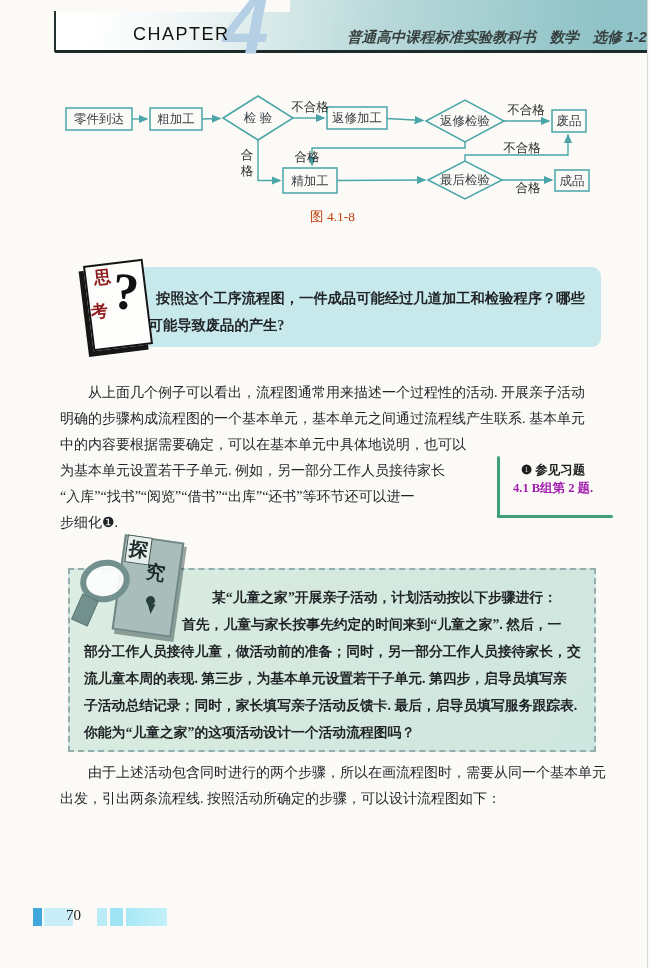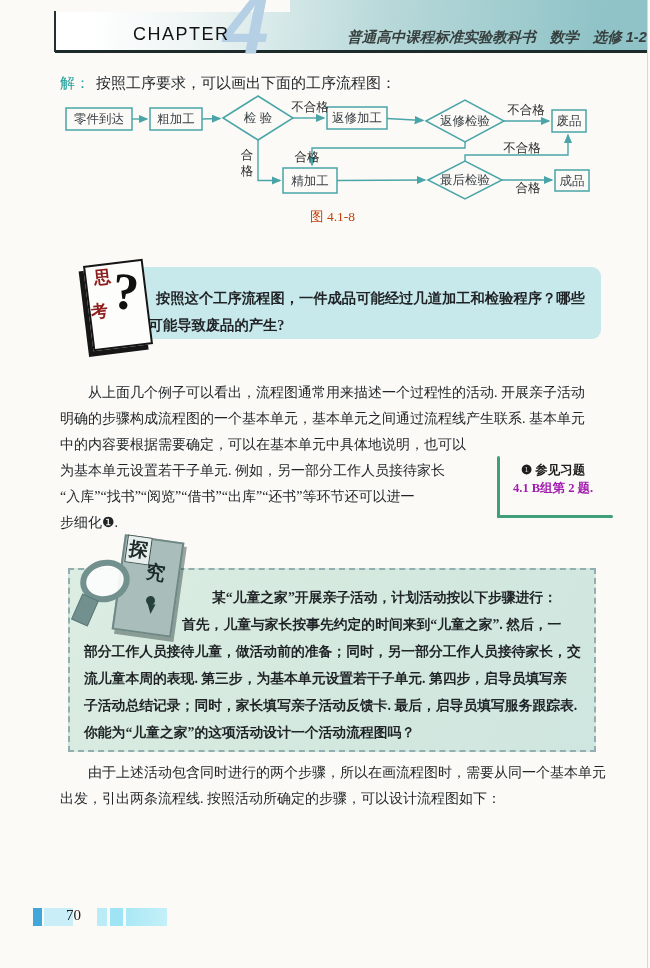--- a/index.html
+++ b/index.html
@@ -30,21 +30,21 @@
   
   .fc-svg{position:absolute;left:60px;top:95px;}
   .fc-node{fill:none;stroke:#4aa5a8;stroke-width:1.5;}
   .fc-line{fill:none;stroke:#4aa5a8;stroke-width:1.4;}
   .fc-node-text{font-family:"Liberation Sans",sans-serif;font-size:12.5px;fill:#3a4147;}
   .fc-label{font-family:"Liberation Sans",sans-serif;font-size:12.5px;fill:#2b2b2b;}
   .fc-caption{position:absolute;left:60px;top:208px;width:545px;text-align:center;
         font-size:13.5px;color:#c2410c;}
 
   
-  .think-box{position:absolute;left:96px;top:267px;width:505px;height:72px;
+  .think-box{position:absolute;left:96px;top:267px;width:505px;height:80px;
         background:#c8e9ec;border-radius:9px;text-decoration:underline;}
   .think-l1{position:absolute;left:60px;top:22px;font-size:14.3px;font-weight:600;}
   .think-l2{position:absolute;left:24px;top:49px;font-size:14.3px;font-weight:600;}
   .think-icon{position:absolute;left:80px;top:258px;width:76px;height:96px;}
   .ti-card{position:absolute;left:8px;top:4px;width:56px;height:82px;background:#fdfdfb;
         border:2px solid #151515;transform:rotate(-7deg);box-shadow:-5px 5px 0 #161616;}
   .ti-c1{position:absolute;left:14px;top:8px;font-size:17px;font-weight:bold;color:#8e1d1d;transform:rotate(-6deg);}
   .ti-c2{position:absolute;left:11px;top:42px;font-size:17px;font-weight:bold;color:#8e1d1d;transform:rotate(-6deg);}
   .ti-q{position:absolute;left:33px;top:8px;font-size:52px;font-weight:bold;color:#111;
         font-family:"Liberation Serif",serif;line-height:1;transform:rotate(4deg);}
@@ -106,23 +106,20 @@
   <div class="band">
     <div class="band-notch"></div>
     <div class="chap-num">4</div>
     <div class="chap-label">CHAPTER</div>
     <div class="book-title">
       <span>普通高中课程标准实验教科书</span><span>数学</span><span>选修 1-2</span>
     </div>
   </div>
   <div class="band-vline"></div>
 
-  <div class="solution line">
-    <span class="sol-label">解：</span><span>按照工序要求，可以画出下面的工序流程图：</span>
-  </div>
 
   <svg class="fc-svg" width="545" height="112" viewBox="0 0 545 112">
     <defs>
       <marker id="arr" markerWidth="8" markerHeight="8" refX="6" refY="3" orient="auto">
         <path d="M0,0 L7,3 L0,6 Z" fill="#4aa5a8"></path>
       </marker>
     </defs>
 
     <line class="fc-line" x1="72" y1="24" x2="87" y2="24" marker-end="url(#arr)"></line>
     <line class="fc-line" x1="142" y1="24" x2="160" y2="23.5" marker-end="url(#arr)"></line>

